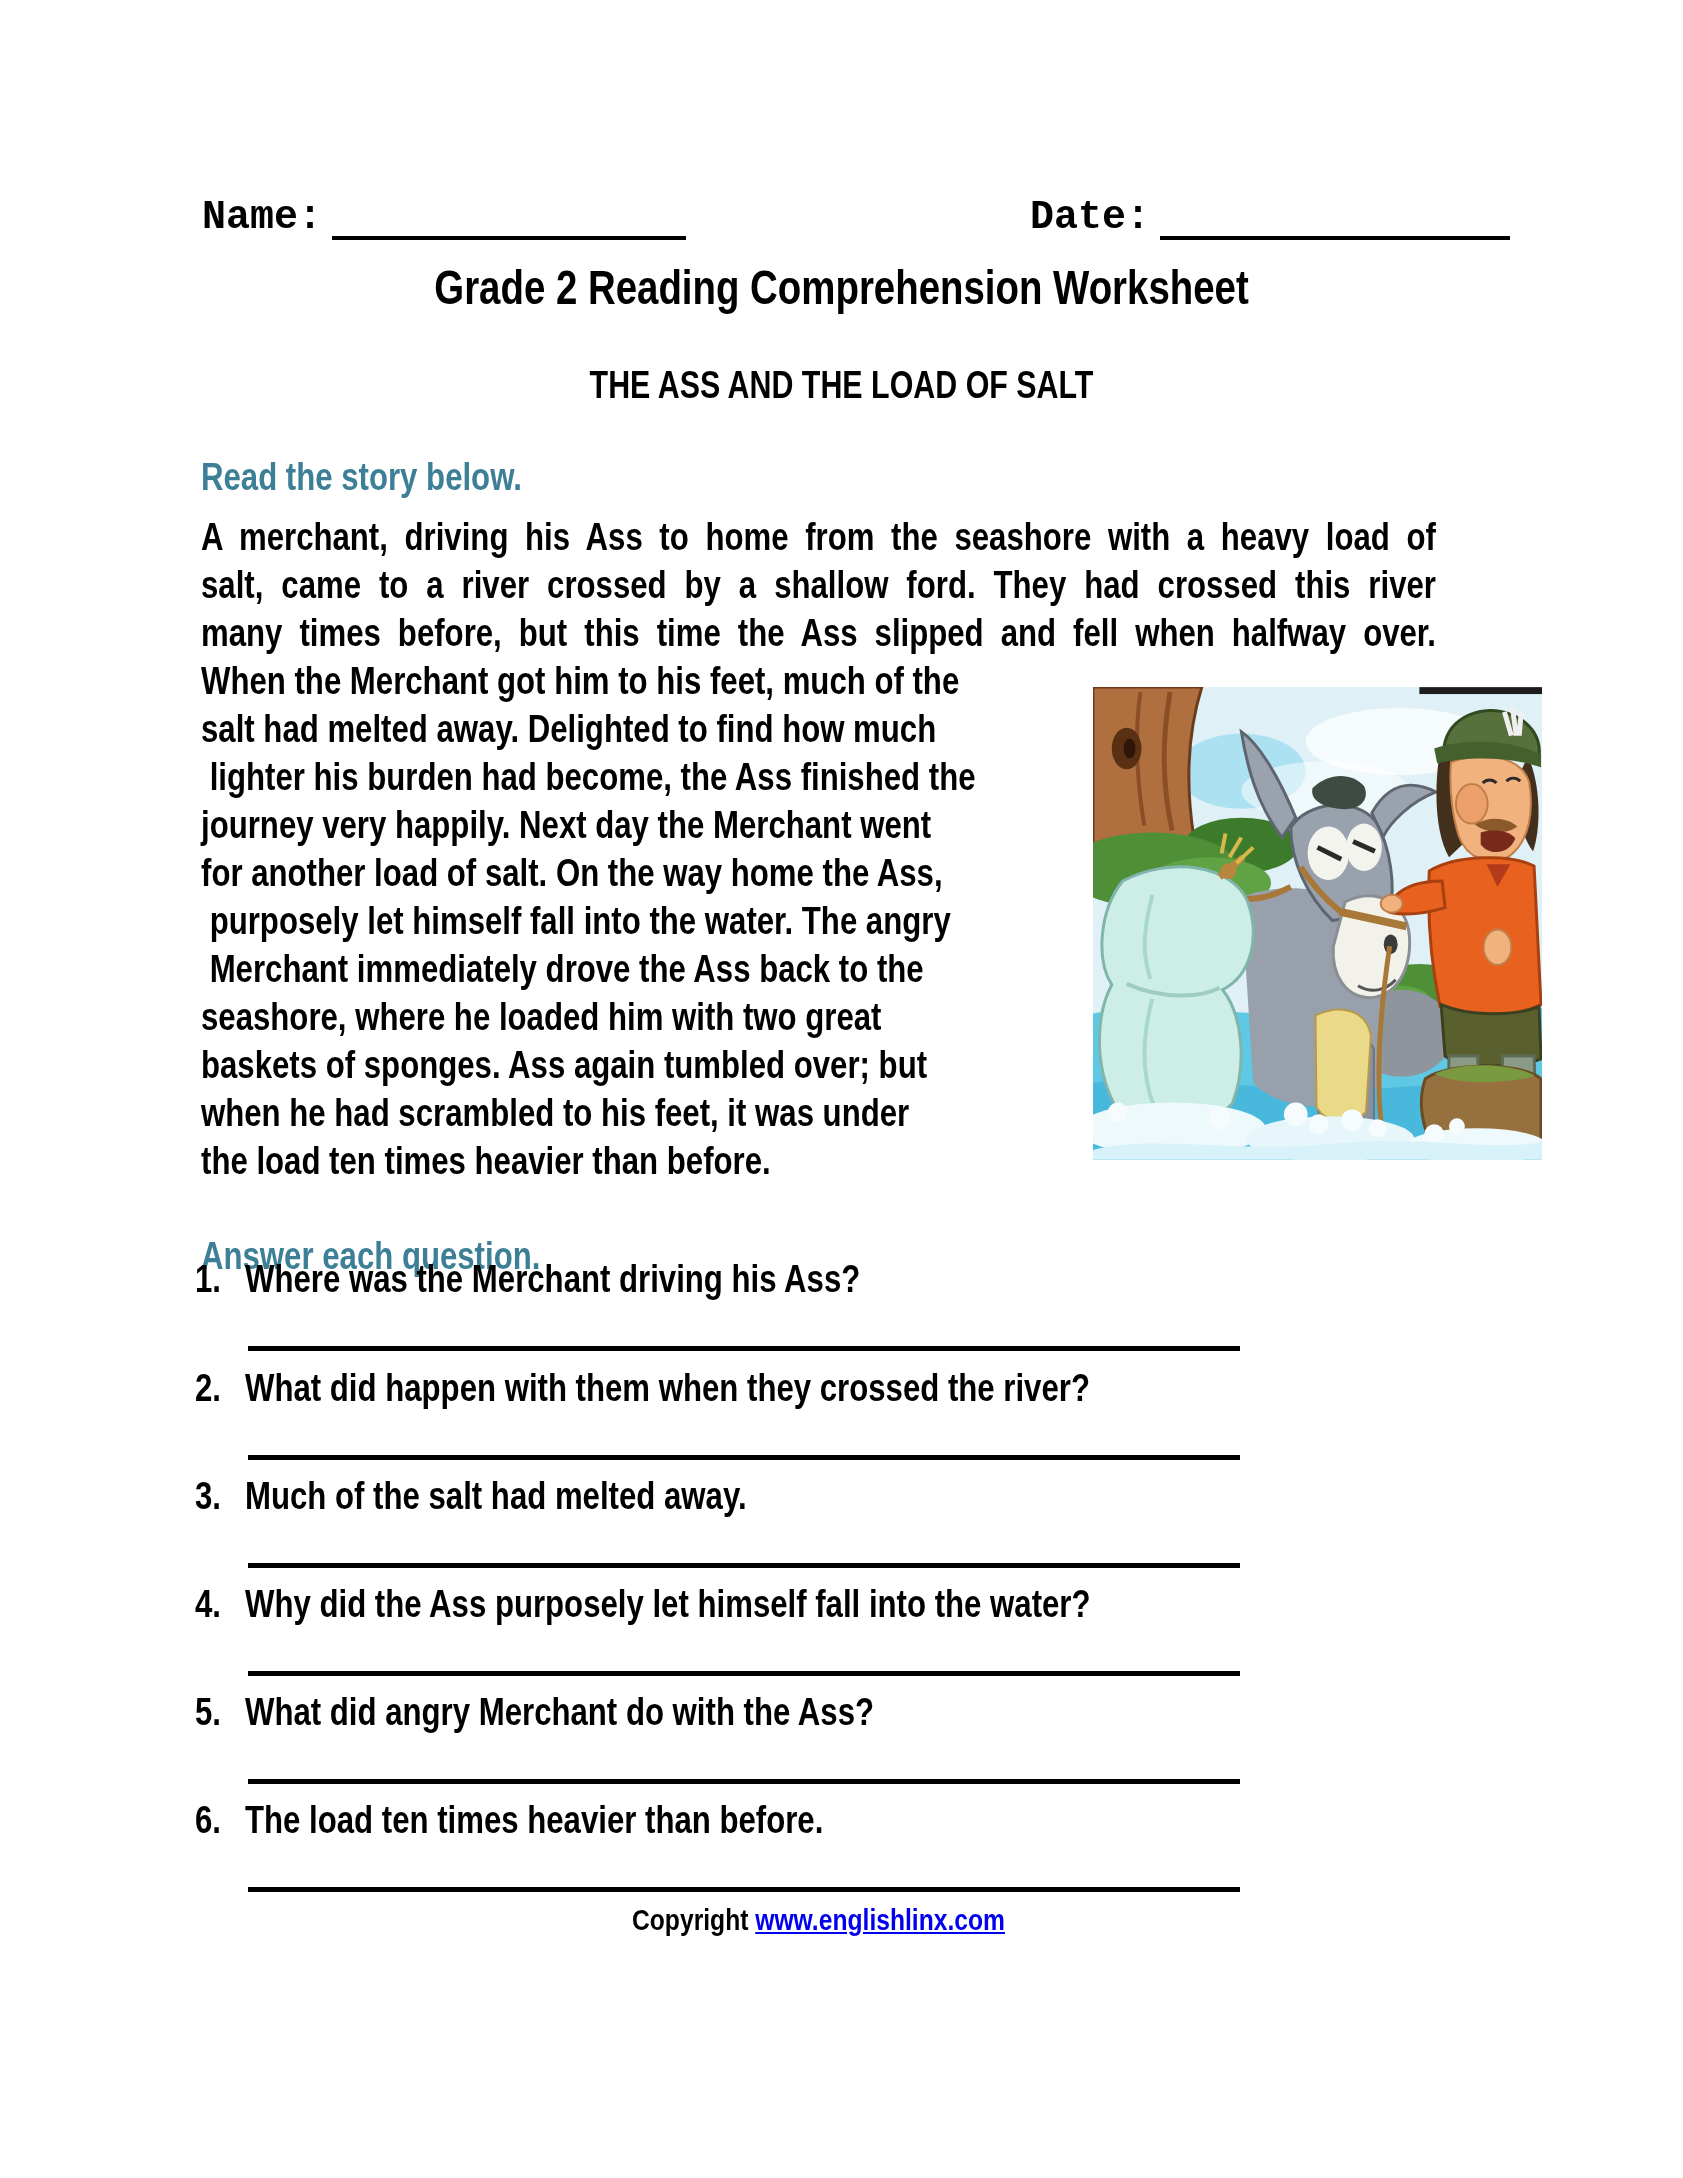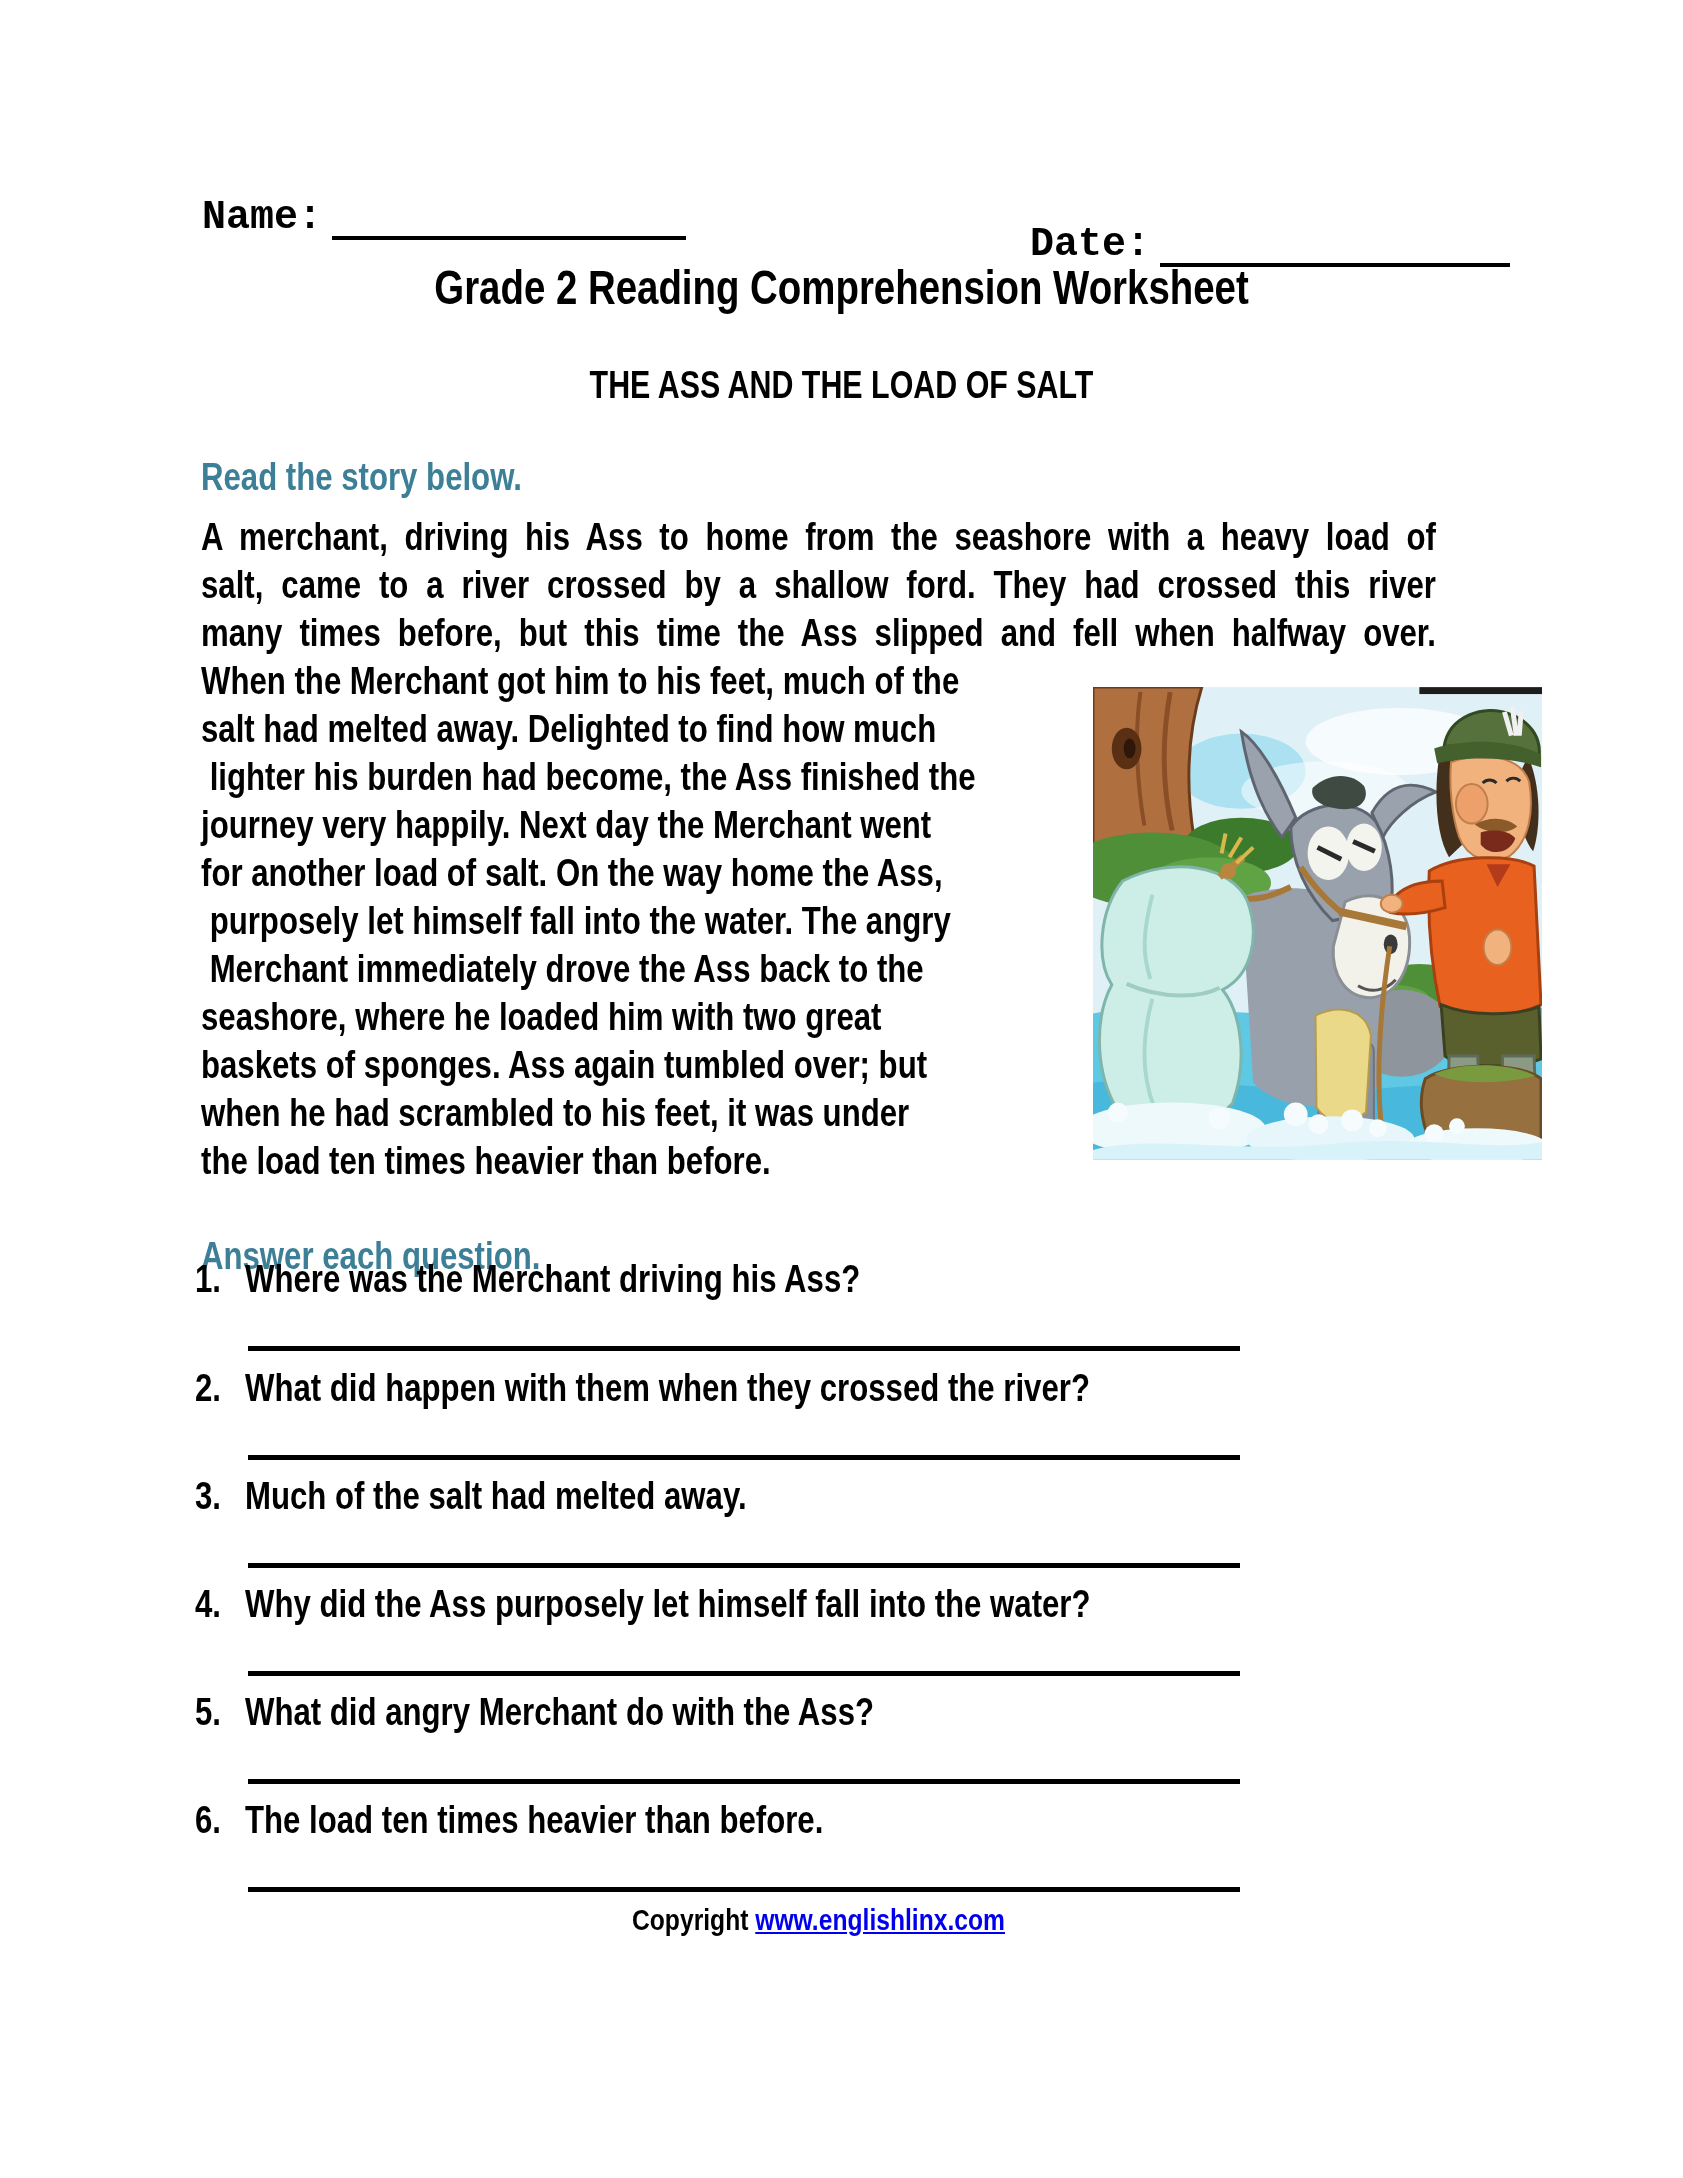--- a/index.html
+++ b/index.html
@@ -39,21 +39,21 @@
   .illu{left:1093px;top:687px;width:449px;height:473px;}
 </style>
 </head>
 <body>
 
 <div class="page">
 
   <div class="abs hdr" style="left:202px;top:196px;">
     <span>Name:</span><span class="blank name"></span>
   </div>
-  <div class="abs hdr" style="left:1030px;top:196px;margin-top:27px;">
+  <div class="abs hdr" style="left:1030px;top:196px;">
     <span>Date:</span><span class="blank date"></span>
   </div>
 
   <div class="abs title cc" style="left:0;top:259px;">Grade 2 Reading Comprehension Worksheet</div>
   <div class="abs subtitle cc" style="left:0;top:361px;">THE ASS AND THE LOAD OF SALT</div>
 
   <div class="abs section-h cl" style="left:201px;top:453px;">Read the story below.</div>
 
   <div class="abs story">
     <div class="story-line j">A merchant, driving his Ass to home from the seashore with a heavy load of</div>

